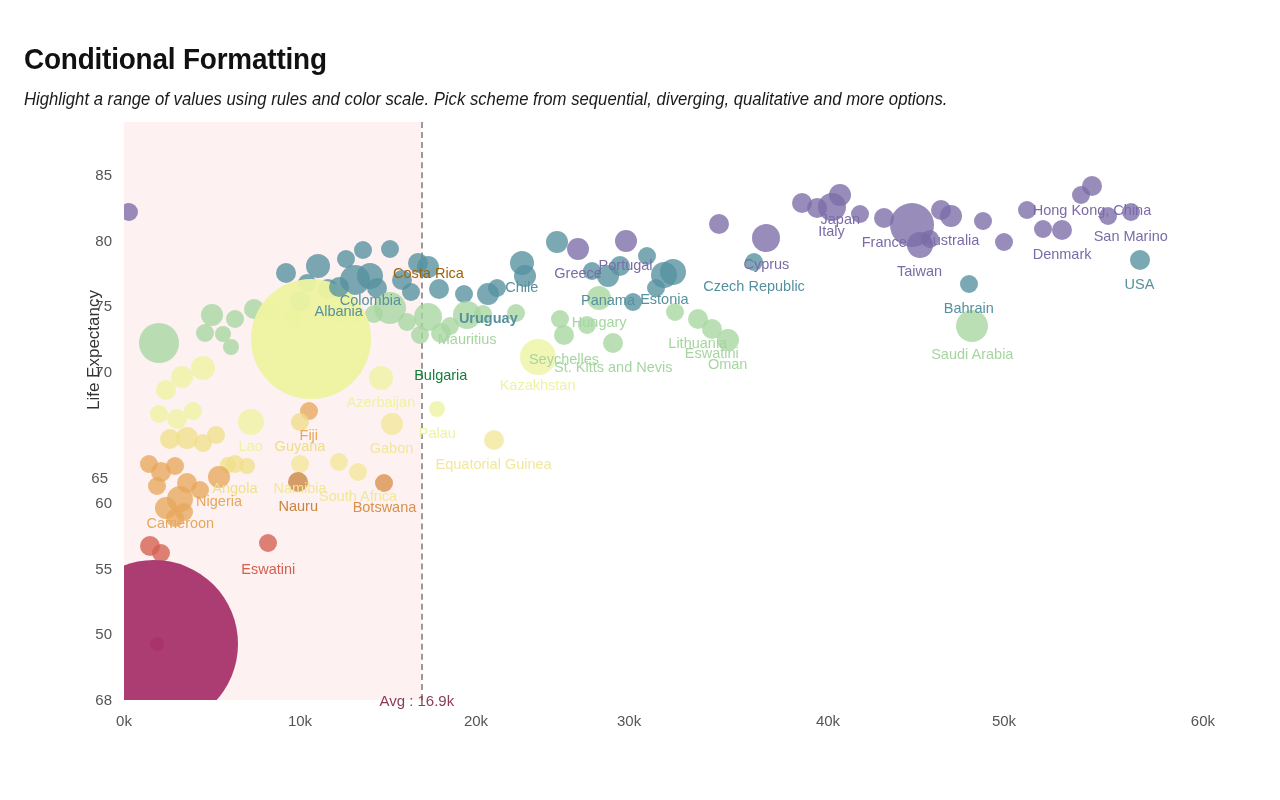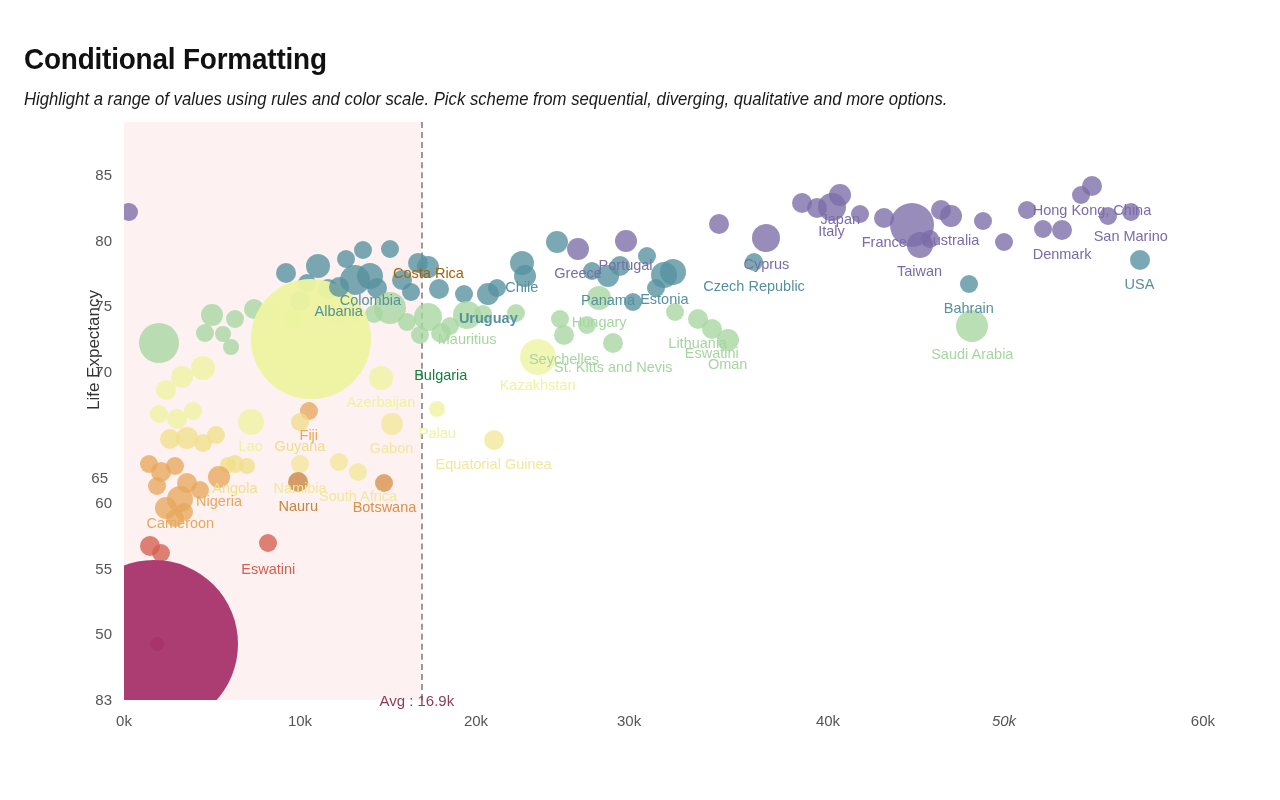--- a/index.html
+++ b/index.html
@@ -256,28 +256,28 @@
     </div>
   <div id="yticks-host">
       <div class="tick-label ylab" style="left: 60px; width: 52px; top: 166px;">85</div>
       <div class="tick-label ylab" style="left: 60px; width: 52px; top: 231.625px;">80</div>
       <div class="tick-label ylab" style="left: 60px; width: 52px; top: 297.25px;">75</div>
       <div class="tick-label ylab" style="left: 60px; width: 52px; top: 362.875px;">70</div>
       <div class="tick-label ylab" style="left: 56px; width: 52px; top: 428.5px; margin-top: 40px;">65</div>
       <div class="tick-label ylab" style="left: 60px; width: 52px; top: 494.125px;">60</div>
       <div class="tick-label ylab" style="left: 60px; width: 52px; top: 559.75px;">55</div>
       <div class="tick-label ylab" style="left: 60px; width: 52px; top: 625.375px;">50</div>
-      <div class="tick-label ylab" style="left: 60px; width: 52px; top: 691px;">83</div>
+      <div class="tick-label ylab" style="left: 60px; width: 52px; top: 691px;">68</div>
     </div>
   <div id="xticks-host">
       <div class="tick-label" style="width: 70px; text-align: center; left: 89px; top: 712px;">0k</div>
       <div class="tick-label" style="width: 70px; text-align: center; left: 265px; top: 712px;">10k</div>
       <div class="tick-label" style="width: 70px; text-align: center; left: 441px; top: 712px;">20k</div>
       <div class="tick-label" style="width: 70px; left: 617px; top: 712px;">30k</div>
       <div class="tick-label" style="width: 70px; text-align: center; left: 793px; top: 712px;">40k</div>
-      <div class="tick-label" style="width: 70px; text-align: center; left: 969px; top: 712px; font-style: italic;">50k</div>
+      <div class="tick-label" style="width: 70px; text-align: center; left: 969px; top: 712px;">50k</div>
       <div class="tick-label" style="width: 70px; text-align: right; left: 1145px; top: 712px;">60k</div>
     </div>
 
   <div id="avg-text" style="left: 379.44px; top: 692.125px; color: rgb(142, 60, 85);">Avg : 16.9k</div>
 
   <div class="axis-title" id="ytitle">Life Expectancy</div>
 </div>
 
 </body></html>

